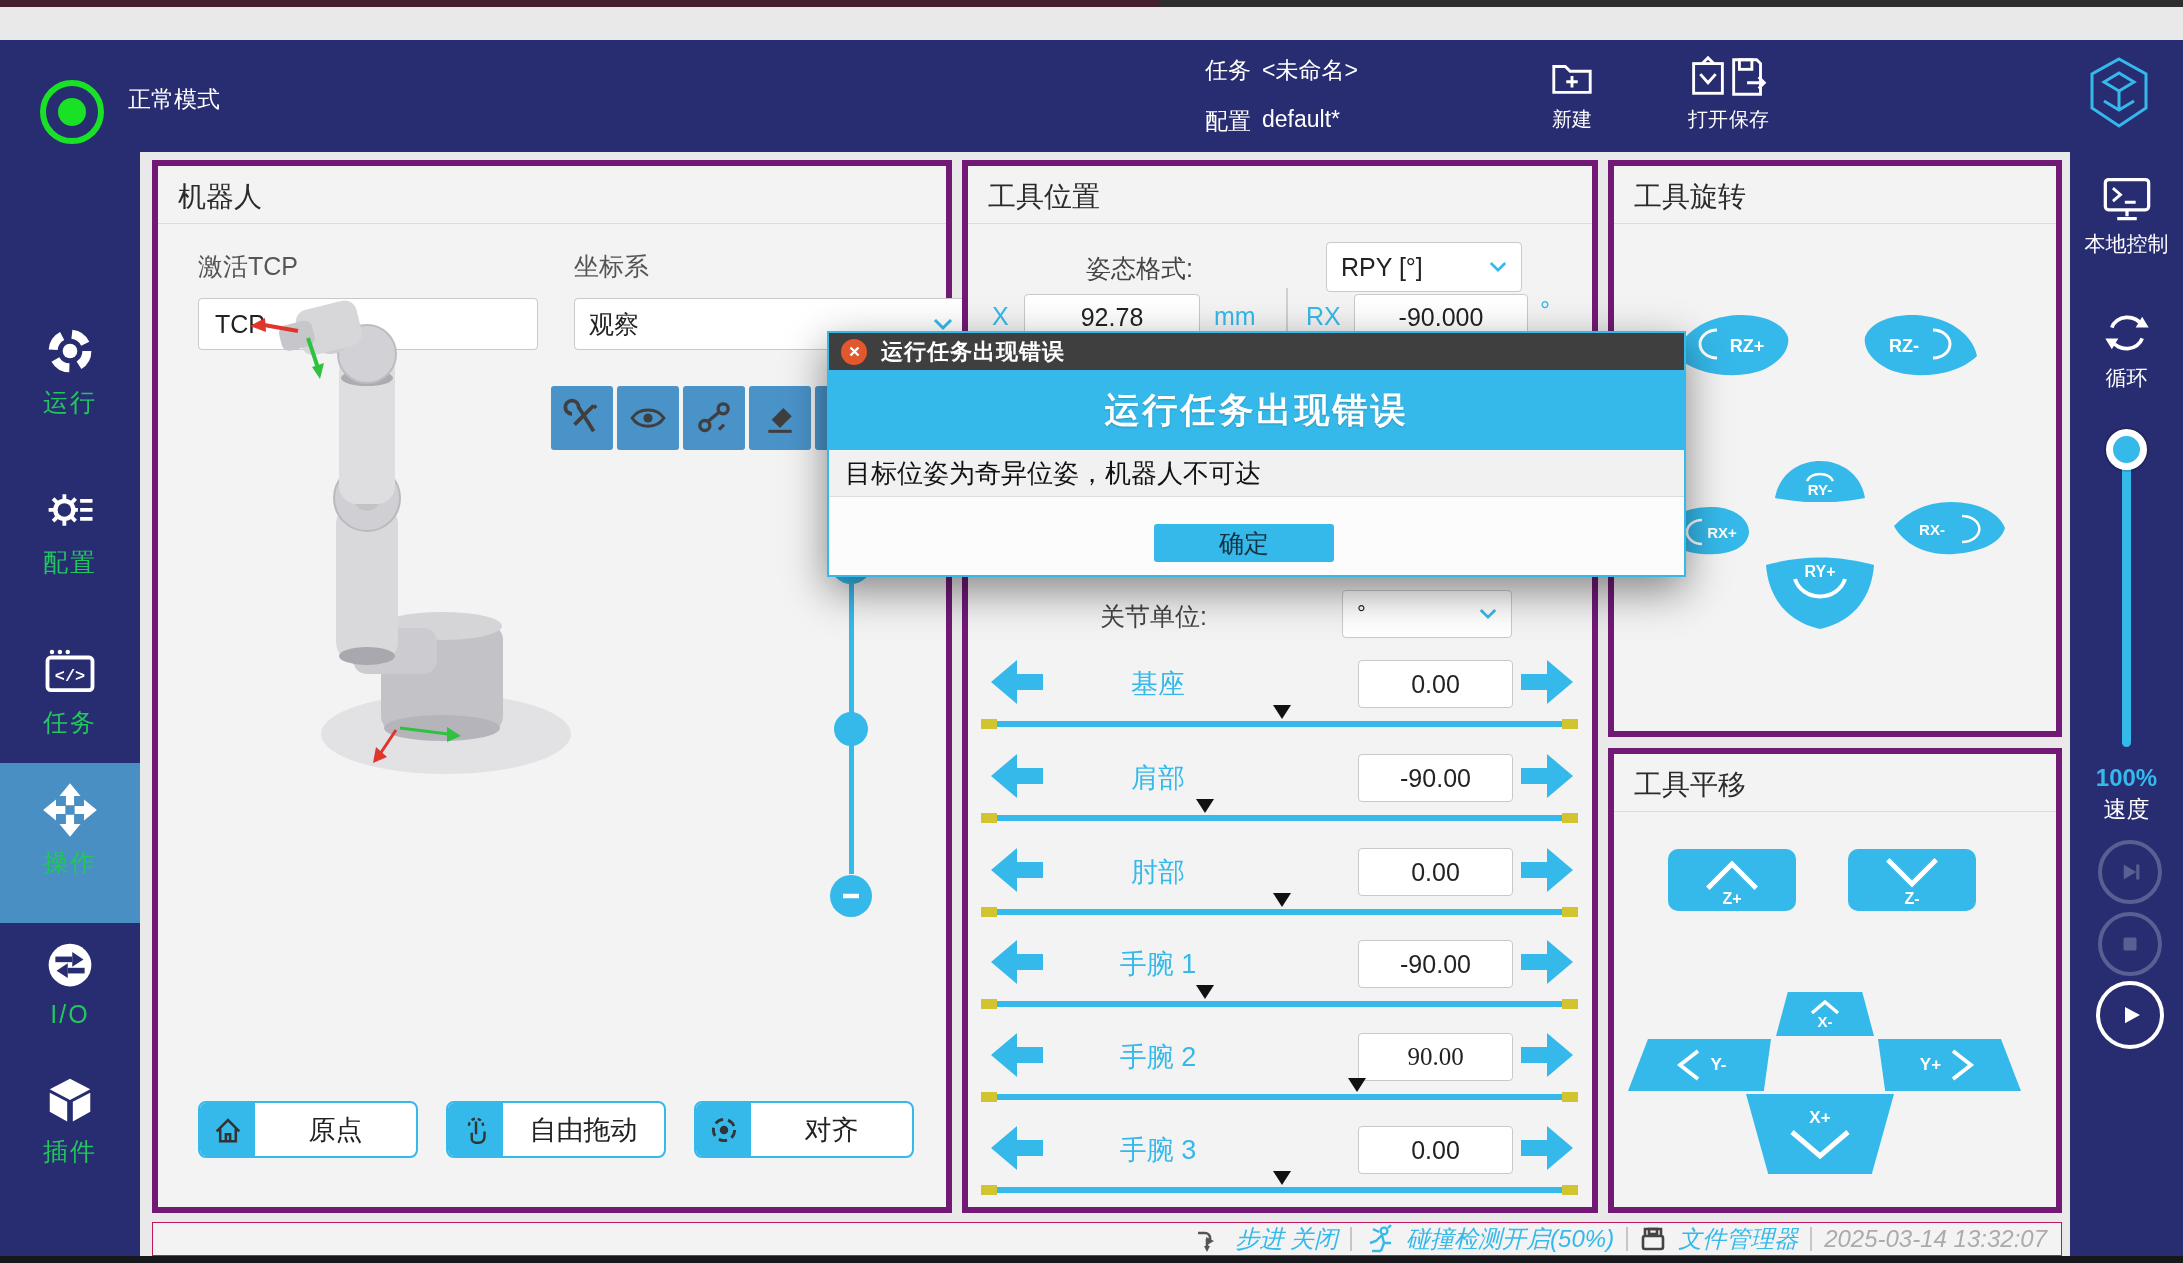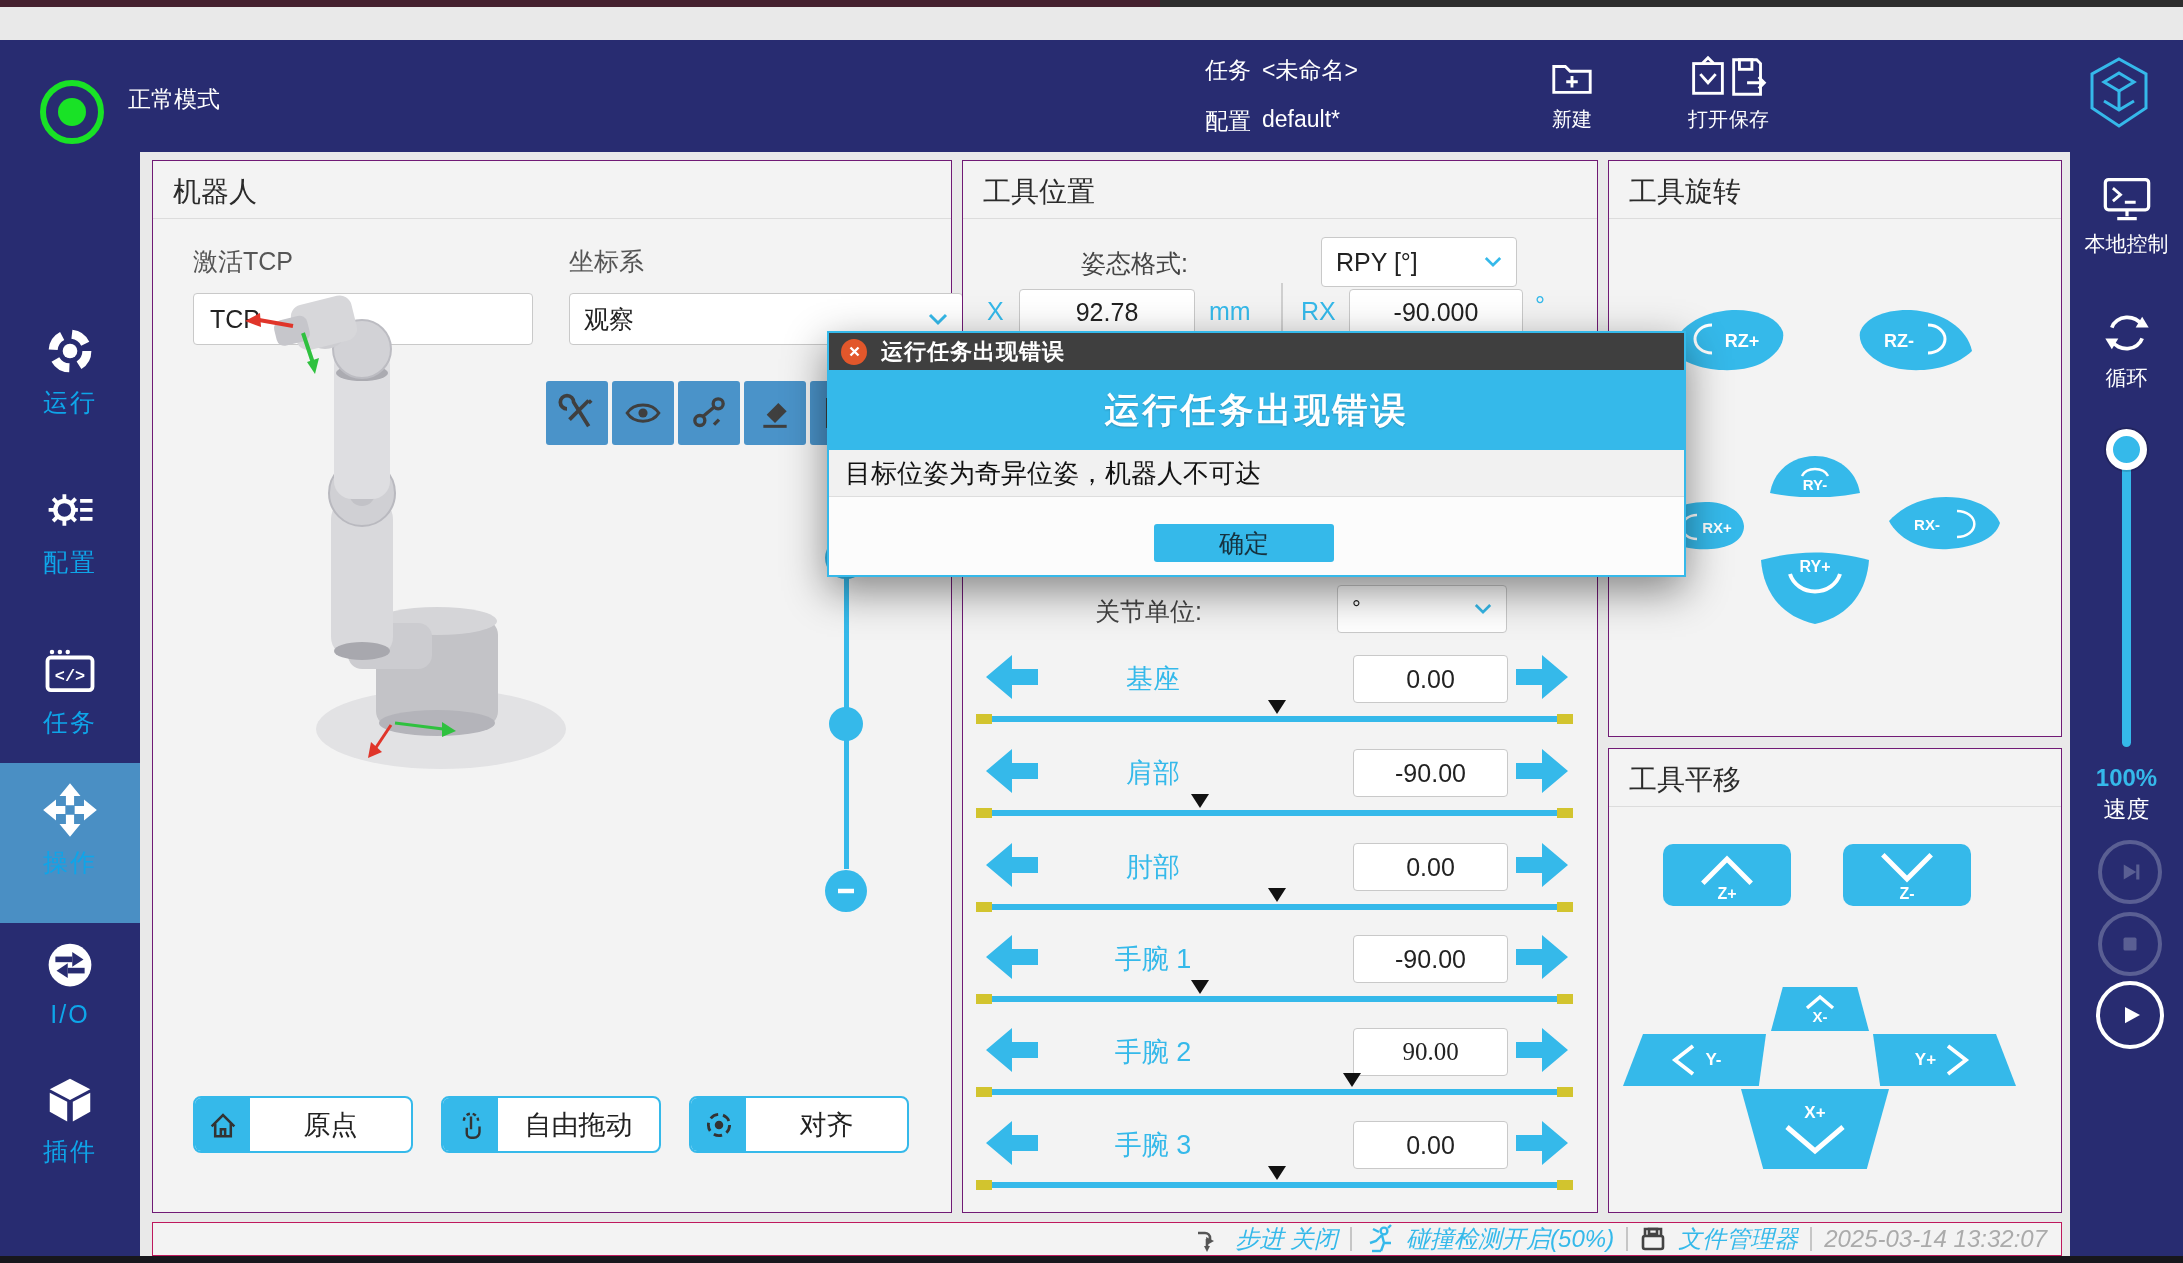--- a/index.html
+++ b/index.html
@@ -13,28 +13,28 @@
   .wintitle{color:#cfcfcf;font-size:20px;margin-left:36px;letter-spacing:1px;}
   .header{position:absolute;top:40px;left:0;width:2183px;height:112px;background:var(--navy);}
   .mode-ind{position:absolute;left:40px;top:40px;width:52px;height:52px;border:6px solid var(--status-green);border-radius:50%;display:flex;align-items:center;justify-content:center;}
   .mode-dot{width:28px;height:28px;border-radius:50%;background:var(--status-green);}
   .hlabel{color:#fff;font-size:23px;position:absolute;}
   .hact{position:absolute;width:110px;text-align:center;color:#fff;cursor:pointer;top:14px;}
   .hact .lb{font-size:20px;margin-top:2px;}
   
   .lsidebar{position:absolute;left:0;top:152px;width:140px;height:1111px;background:var(--navy);}
   .rsidebar{position:absolute;left:2070px;top:152px;width:113px;height:1111px;background:var(--navy);}
-  .side-item{position:absolute;left:0;width:140px;text-align:center;color:#0ea5e9;cursor:pointer;}
+  .side-item{position:absolute;left:0;width:140px;text-align:center;color:#22c55e;cursor:pointer;}
   .side-item .lb{font-size:25px;margin-top:4px;letter-spacing:2px;}
   .side-active{position:absolute;left:0;width:140px;height:160px;background:var(--sidebar-active);}
   .rside-item{position:absolute;left:0;width:113px;text-align:center;color:#fff;cursor:pointer;}
   .rside-item .lb{font-size:21px;margin-top:2px;}
   .cbtn{position:absolute;border-radius:50%;display:flex;align-items:center;justify-content:center;cursor:pointer;}
   
-  .panel{position:absolute;background:#f3f3f3;border:1px solid #701a75;box-sizing:border-box;}
+  .panel{position:absolute;background:#f3f3f3;border:6px solid #701a75;box-sizing:border-box;}
   .panel-title{position:absolute;left:20px;top:12px;font-size:28px;color:#2b2b2b;}
   .panel-hr{position:absolute;left:0;top:57px;width:100%;border-top:1px solid #dcdcdc;}
   .flabel{position:absolute;font-size:25px;color:#555;}
   .inputbox{position:absolute;background:#fff;border:1px solid #c9c9c9;border-radius:4px;font-size:25px;color:#222;
             padding:0 16px;box-sizing:border-box;display:flex;align-items:center;}
   .selbox{position:absolute;background:#fff;border:1px solid #c9c9c9;border-radius:4px;font-size:25px;color:#222;
           padding:0 14px;box-sizing:border-box;display:flex;align-items:center;justify-content:space-between;cursor:pointer;}
   .valbox{position:absolute;background:#fff;border:1px solid #c9c9c9;border-radius:4px;font-size:25px;color:#222;
           display:flex;align-items:center;justify-content:center;}
   .tbbtn{position:absolute;width:62px;height:64px;background:var(--toolbar-btn);border-radius:3px;display:flex;align-items:center;justify-content:center;cursor:pointer;color:#3f3f3f;}

